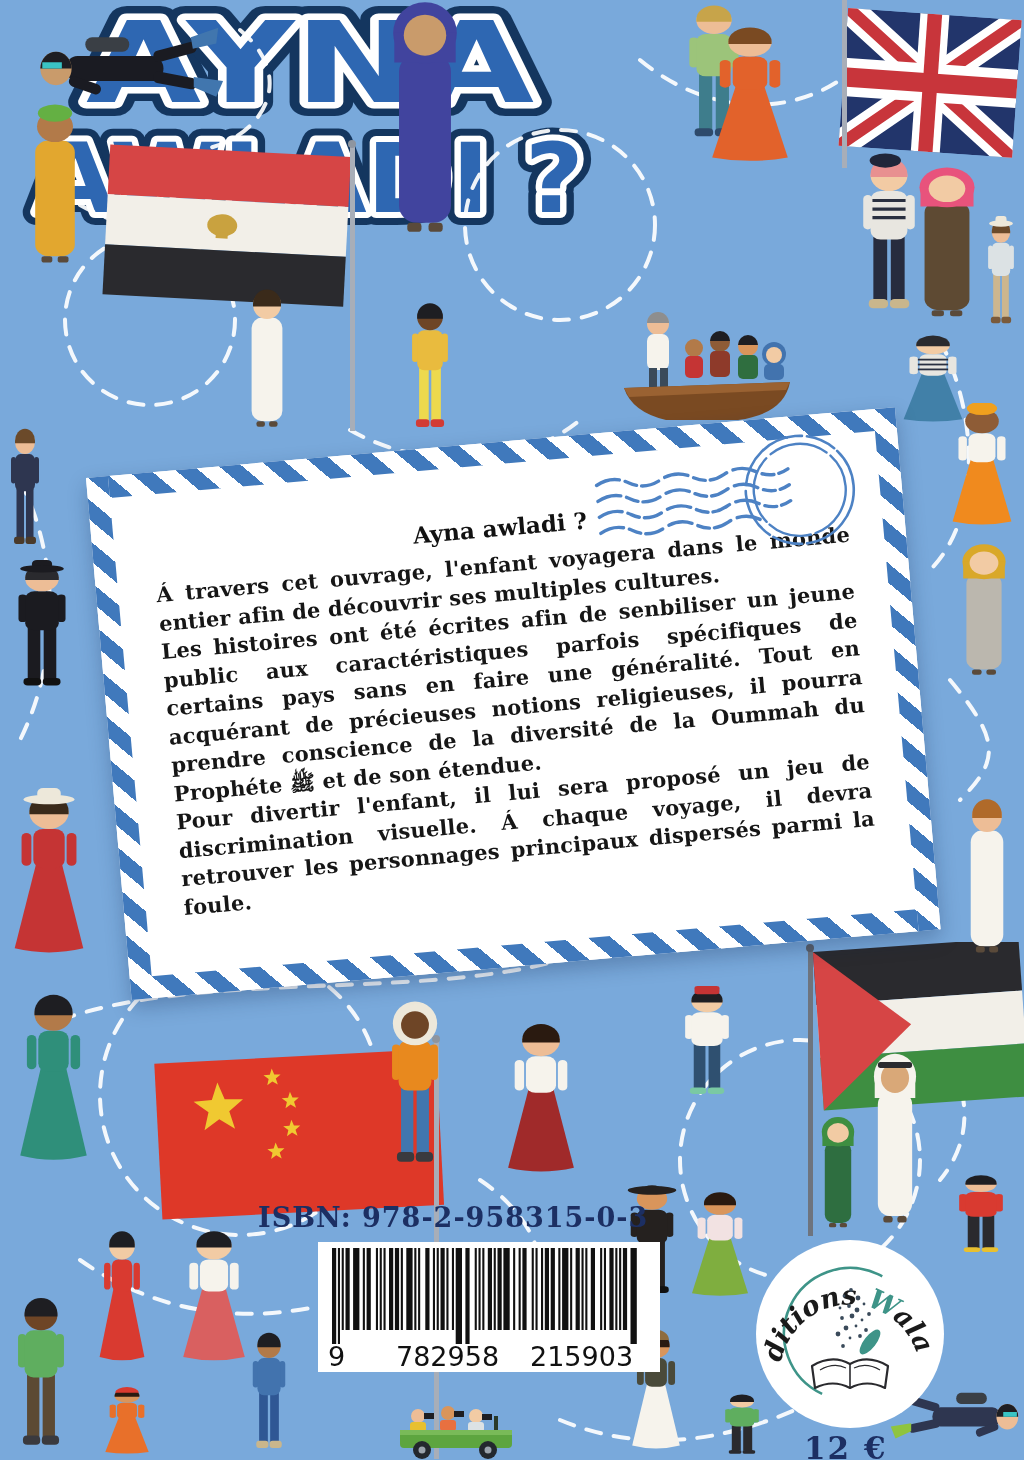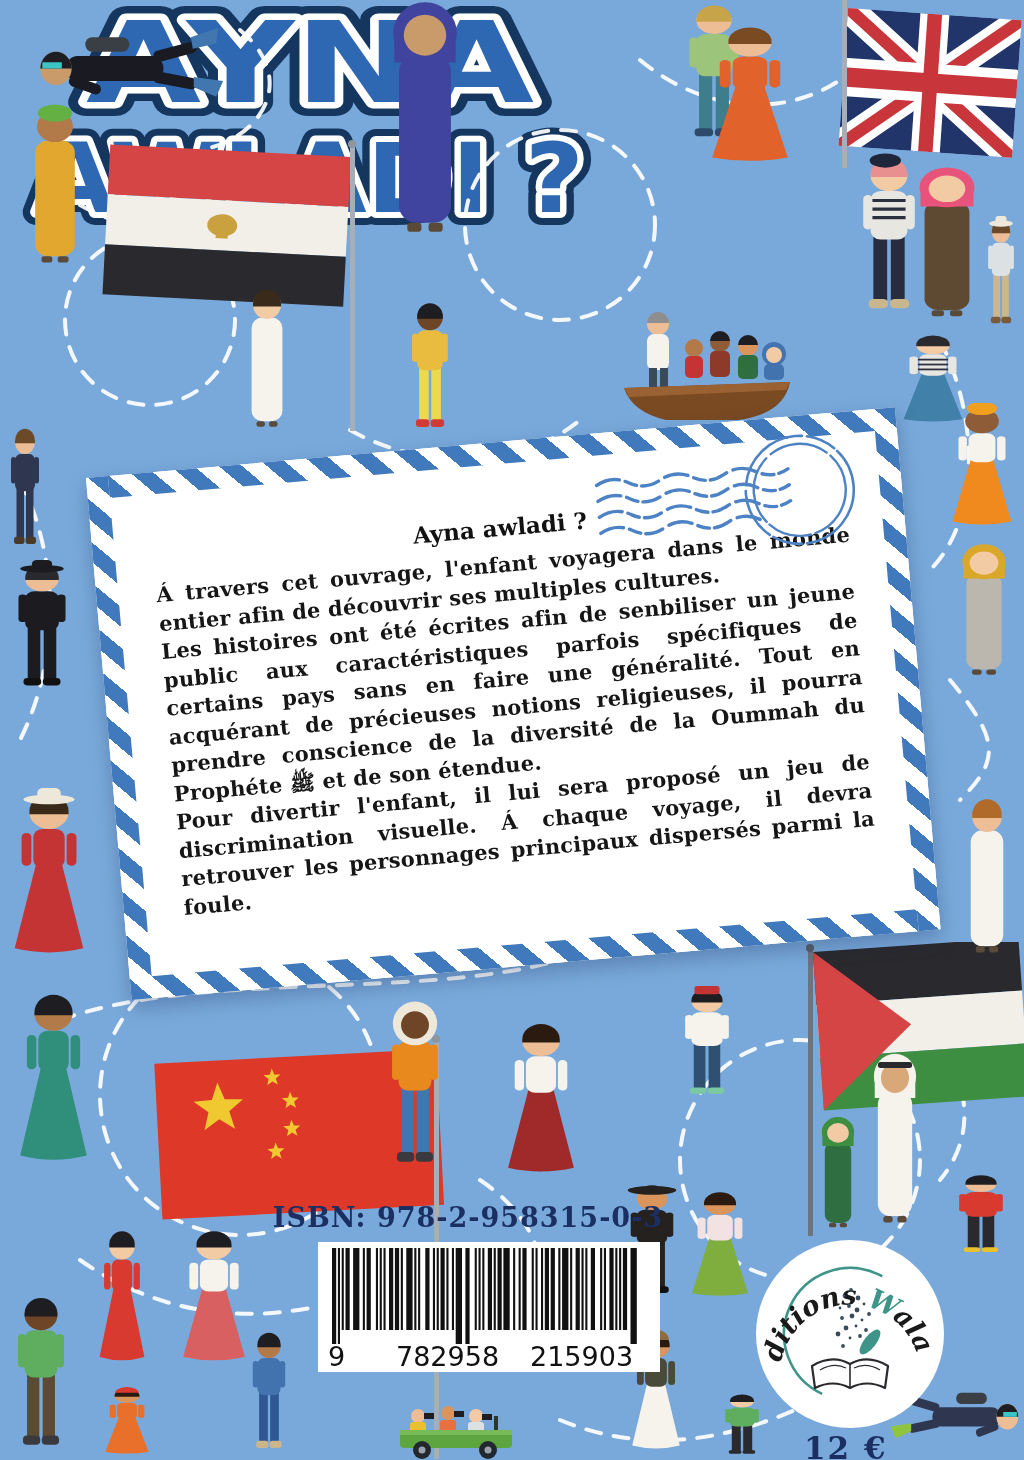--- a/index.html
+++ b/index.html
@@ -38,21 +38,21 @@
     text-align:center;color:#121212;margin:44px 0 10px 0;
   }
   .postcard-inner p{
     font:700 21px "DejaVu Serif", serif;
     line-height:1.36;text-align:justify;color:#161616;
     margin:0;letter-spacing:.2px;
   }
   .isbn-label{
     left:258px;top:1202px;width:420px;z-index:5;
     font:700 27px "DejaVu Serif", serif;color:#1C2F63;
-    text-align:center;letter-spacing:1px;
+    letter-spacing:1px;
   }
   .barcode-box{left:318px;top:1242px;width:342px;height:130px;background:#fff;z-index:5;}
   .barcode-box svg{display:block;width:100%;height:100%;}
   .barcode-digits{font-family:"DejaVu Sans", sans-serif;font-size:27px;fill:#111;}
   .publisher-logo{left:754px;top:1238px;width:192px;height:192px;z-index:5;}
   .price-label{
     left:804px;top:1430px;z-index:6;
     font:700 31px "DejaVu Serif", serif;color:#1C2F63;letter-spacing:2px;
   }
 </style>

